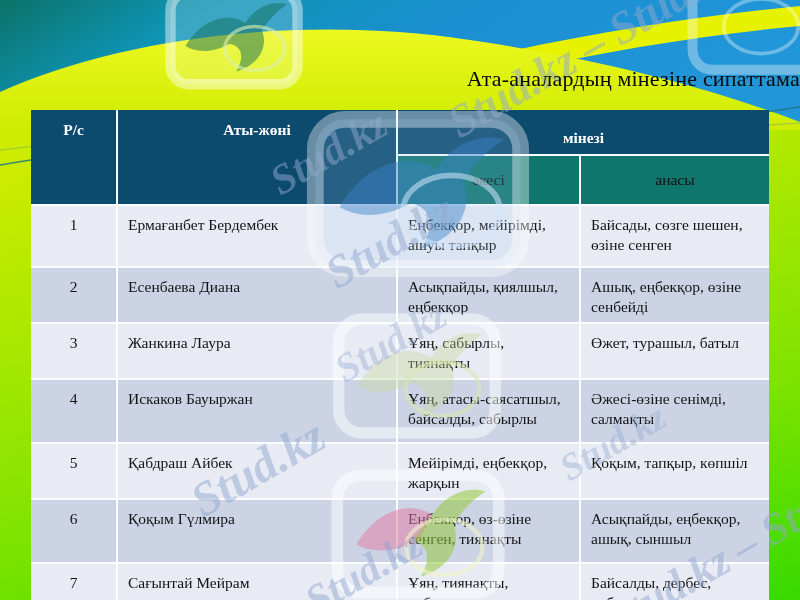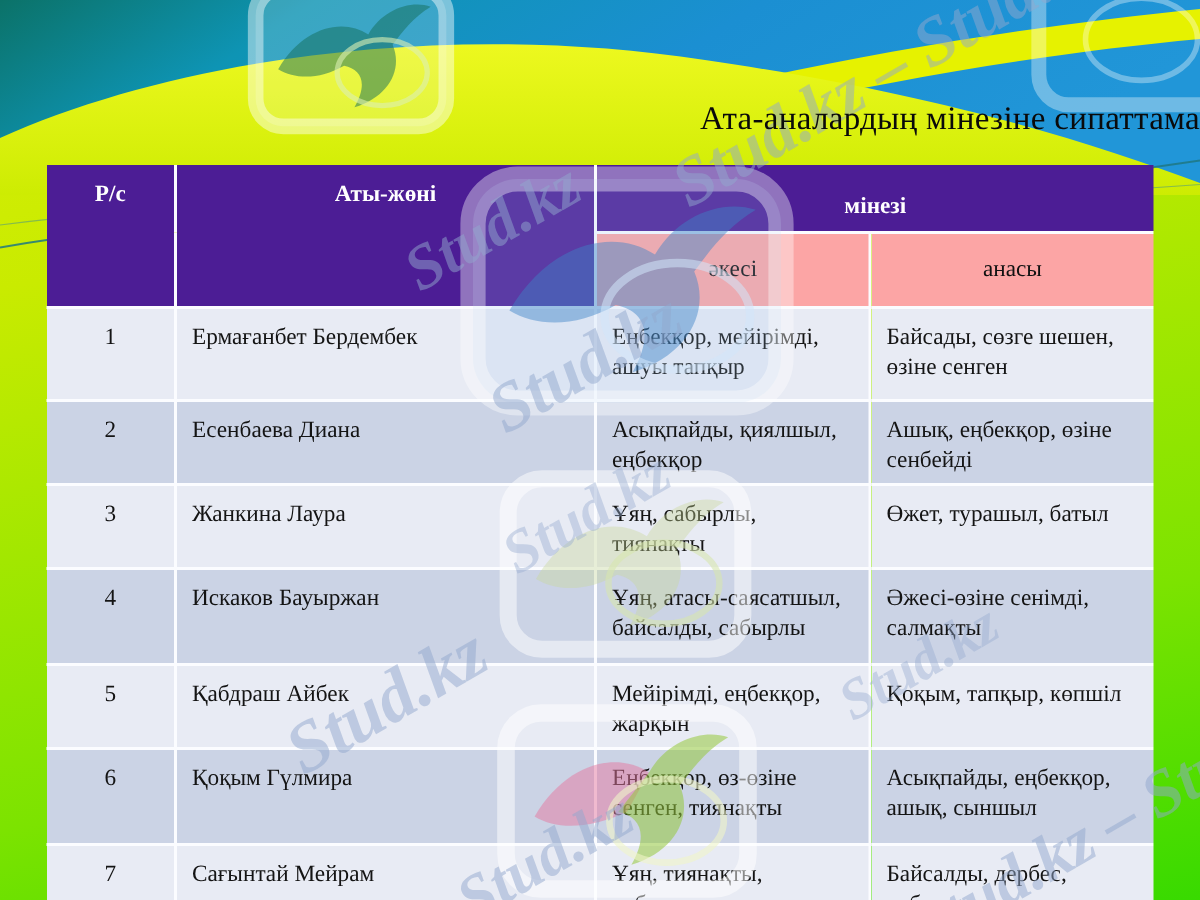--- a/index.html
+++ b/index.html
@@ -15,24 +15,24 @@
     position:absolute;top:66px;left:0;width:100%;text-align:right;z-index:6;
     font-size:22px;font-weight:normal;color:#0a0a0a;letter-spacing:.2px;
   }
   
   .tbl-wrap{position:absolute;left:31px;top:110px;width:738px;z-index:3;}
   table.tbl{border-collapse:collapse;table-layout:fixed;width:738px;}
   .tbl th,.tbl td{border:2px solid #fbfcff;overflow:hidden;}
   .tbl thead tr:first-child th{border-top:0;}
   .tbl th:first-child,.tbl td:first-child{border-left:0;}
   .tbl th:last-child,.tbl td:last-child{border-right:0;}
-  .tbl th.blue{background:#4c1d95;color:#ffffff;font-weight:bold;font-size:15.5px;}
+  .tbl th.blue{background:#0c4a6e;color:#ffffff;font-weight:bold;font-size:15.5px;}
   .tbl th.merged{vertical-align:top;padding-top:11px;}
   .tbl th.char-h{vertical-align:middle;padding-top:12px;}
-  .tbl th.sub-h{background:#fca5a5;color:#111;font-weight:normal;font-size:15.5px;vertical-align:middle;}
+  .tbl th.sub-h{background:#0f766e;color:#111;font-weight:normal;font-size:15.5px;vertical-align:middle;}
   .tbl td{vertical-align:top;padding:9px 10px 4px 10px;font-size:15.5px;line-height:1.32;color:#141414;}
   .tbl td.num{text-align:center;padding-left:2px;padding-right:2px;}
   .tbl tr.light td{background:#e8ebf4;}
   .tbl tr.dark td{background:#cbd3e5;}
   
   .wm{
     position:absolute;z-index:5;white-space:nowrap;pointer-events:none;
     font-family:"Liberation Serif","DejaVu Serif",serif;font-style:italic;font-weight:bold;
     color:rgba(145,168,205,0.5);transform:rotate(-30deg);
   }

